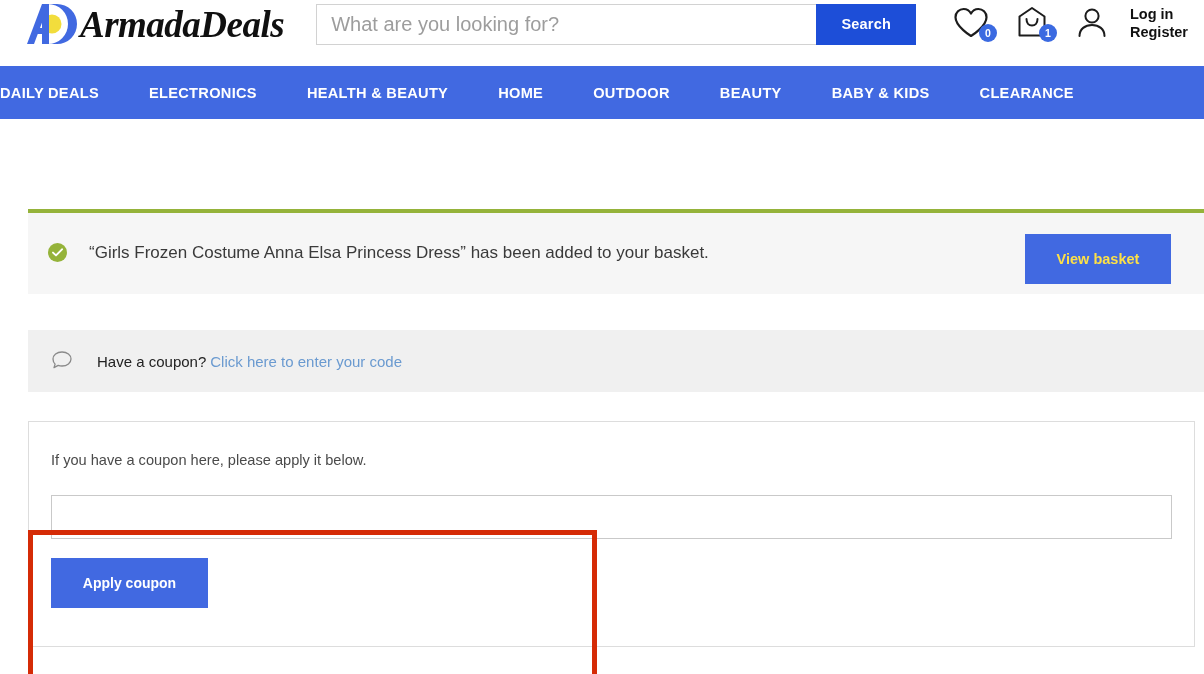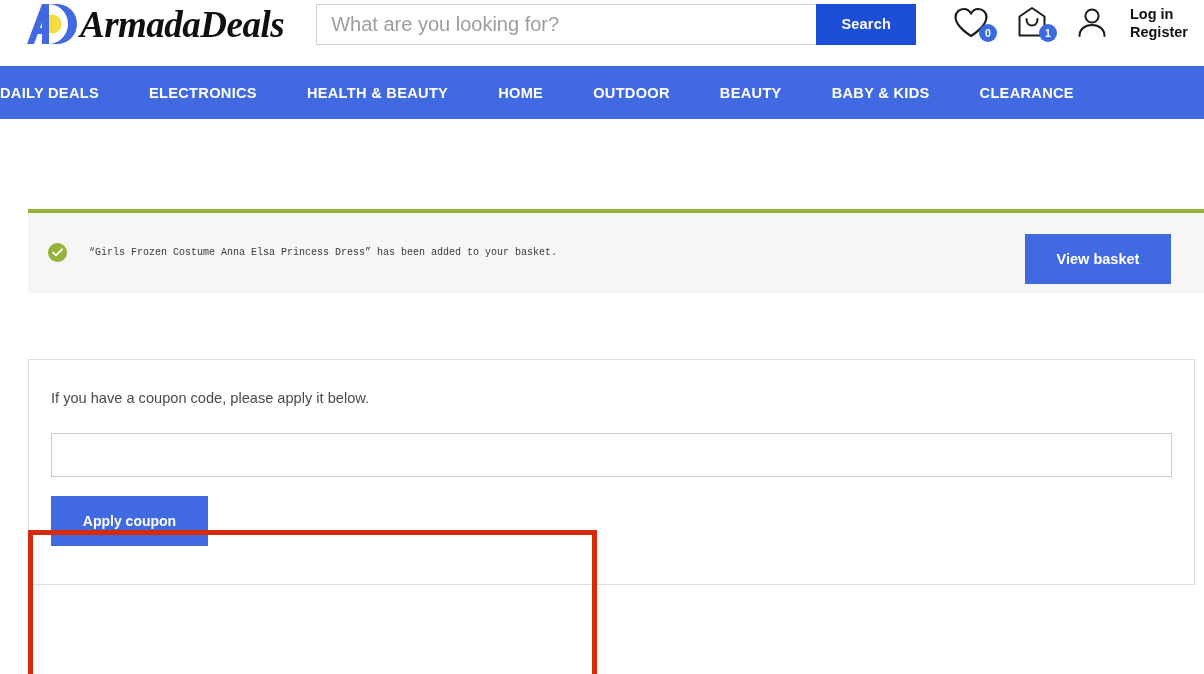--- a/index.html
+++ b/index.html
@@ -168,33 +168,32 @@
     border-radius: 50%;
     background: #95b33a;
     display: flex;
     align-items: center;
     justify-content: center;
     flex: 0 0 auto;
     margin-top: -2px;
   }
   .notice-text {
     margin-left: 22px;
-    font-size: 10px;
+    font-size: 17px;
     color: #3a3a3a;
     margin-top: -2px;
-    font-family: Liberation Mono, monospace;
   }
   .view-basket {
     position: absolute;
     right: 33px;
     top: 21px;
     width: 146px;
     height: 50px;
     background: #4169e1;
-    color: #ffffff;
+    color: #fde047;
     border: none;
     font-size: 14.5px;
     font-weight: 700;
     font-family: "Liberation Sans", sans-serif;
     cursor: pointer;
   }
 
   .spacer-mid { height: 36px; }
 
   .coupon-bar {
@@ -349,24 +348,34 @@
       <svg width="11" height="9" viewBox="0 0 11 9" fill="none" xmlns="http://www.w3.org/2000/svg">
         <path d="M1 4.6 L4 7.4 L10 1.3" stroke="#ffffff" stroke-width="1.9" stroke-linecap="round" stroke-linejoin="round"></path>
       </svg>
     </span>
     <span class="notice-text">“Girls Frozen Costume Anna Elsa Princess Dress” has been added to your basket.</span>
     <button class="view-basket">View basket</button>
   </div>
 
   <div class="spacer-mid"></div>
 
+  <div class="coupon-bar">
+    <span class="bubble-icon">
+      <svg width="22" height="20" viewBox="0 0 22 20" fill="none" xmlns="http://www.w3.org/2000/svg">
+        <path d="M11 2 C16.2 2 20 5.2 20 9 C20 12.8 16.2 16 11 16 C9.6 16 8.3 15.8 7.2 15.4 L3 17.6 L4.1 14.1 C2.8 12.8 2 11 2 9 C2 5.2 5.8 2 11 2 Z" stroke="#8a8a8a" stroke-width="1.3" stroke-linejoin="round"></path>
+      </svg>
+    </span>
+    <span class="coupon-bar-text">
+      <span>Have a coupon?</span><a class="coupon-link" href="#">Click here to enter your code</a>
+    </span>
+  </div>
 
   <div class="spacer-mid2"></div>
 
   <div class="coupon-form">
-    <div class="coupon-form-label">If you have a coupon code, please apply it below.</div>
+    <div class="coupon-form-label">If you have a coupon here, please apply it below.</div>
     <input class="coupon-input" type="text" placeholder="" style="">
     <button class="apply-btn">Apply coupon</button>
   </div>
 
   <div class="annotation-box"></div>
 
 </div>
 
 </body></html>

